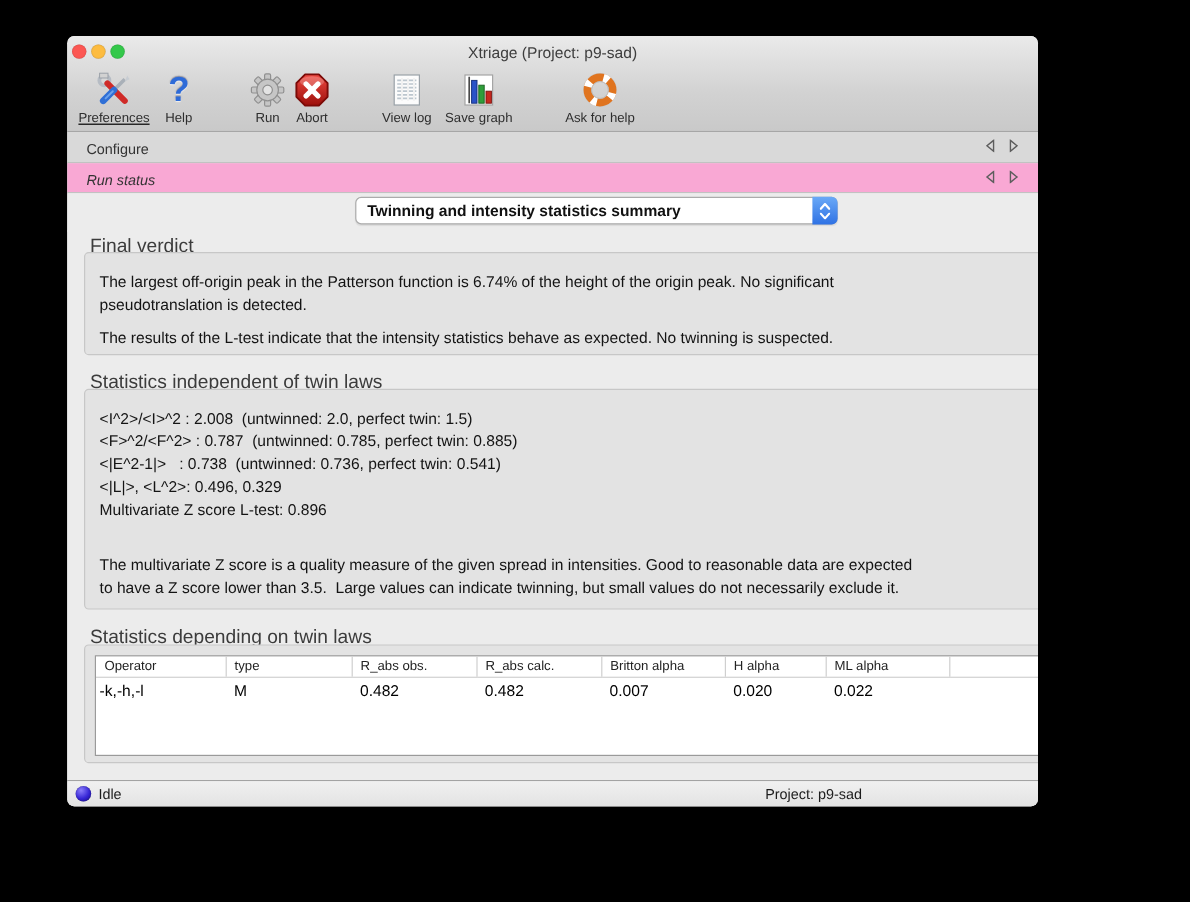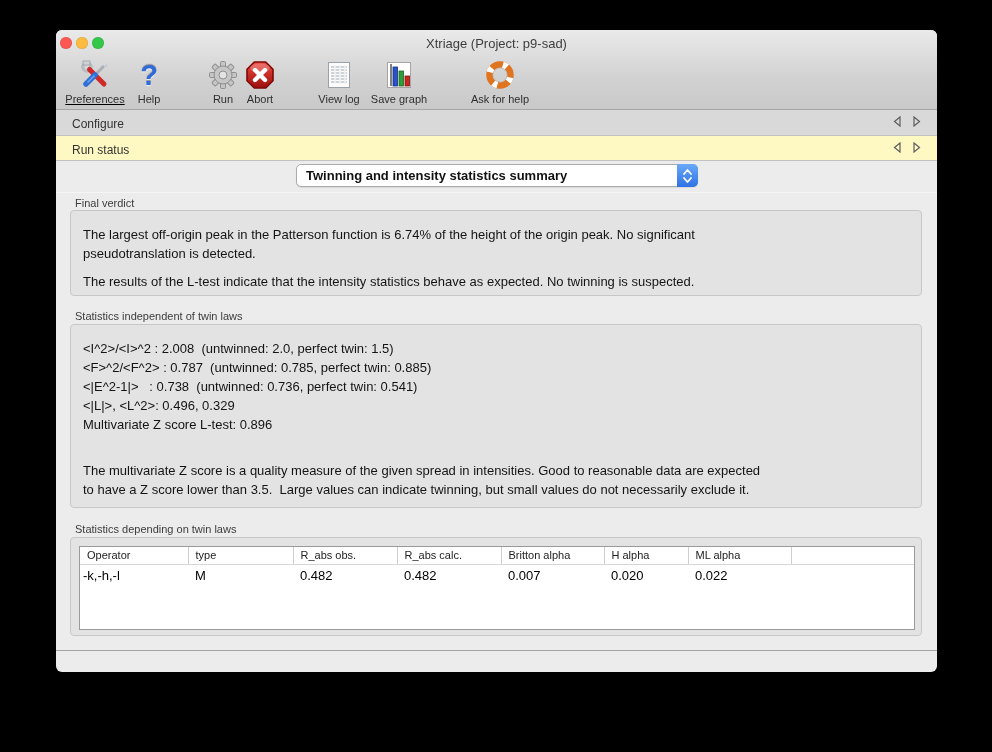--- a/index.html
+++ b/index.html
@@ -1,18 +1,18 @@
 <!DOCTYPE html>
 <html><head>
 <meta charset="utf-8">
 <style>
   * { margin:0; padding:0; box-sizing:border-box; }
   html,body { width:992px; height:752px; background:#000; overflow:hidden;
               font-family:"Liberation Sans", sans-serif; }
-  .window { position:absolute; left:56px; top:30px; width:881px; height:642px;
+  .window { position:absolute; left:56px; top:30px; width:809px; height:642px;
             background:#ececec; border-radius:6px; overflow:hidden;
             box-shadow:0 0 0 1px rgba(0,0,0,.45), 0 16px 42px rgba(0,0,0,.6);padding-left:34px; }
 
   
   .chrome { position:absolute; left:0; top:0; width:100%; height:80px;
             background:linear-gradient(#eaeaea, #d2d2d2 60%, #c9c9c9);
             border-bottom:1px solid #a6a6a6; }
   .titlebar { position:absolute; left:0; top:0; width:100%; height:26px; }
   .title { position:absolute; left:0; top:6px; width:100%; text-align:center;
            font-size:13px; color:#3e3e3e; }
@@ -25,21 +25,21 @@
   .ticon { width:34px; height:34px; display:flex; align-items:center; justify-content:center; }
   .tlabel { font-size:11px; color:#2e2e2e; margin-top:1px; white-space:nowrap; }
   .qmark { font-size:29px; font-weight:bold; color:#2e6bd8;
            text-shadow:0 1px 1px rgba(255,255,255,.7), 0 -1px 1px rgba(0,0,40,.35);
            line-height:30px; }
 
   
   .tabrow { position:absolute; left:0; width:100%; height:26px; background:#d9d9d9;
             border-bottom:1px solid #c2c2c2;text-align:center; }
   .tabrow1 { top:80px; }
-  .tabrow2 { top:106px; height:25px; background:#fef9c3; }
+  .tabrow2 { top:106px; height:25px; background:#f9a8d4;font-style:italic; }
   .tab { position:absolute; top:3px; height:23px; line-height:22px; font-size:12px;
          color:#333; padding:0 11px; }
   .tab.selected { background:#fbfbfb; border:1px solid #bdbdbd; border-bottom:none;
                   border-radius:4px 4px 0 0; font-weight:bold; color:#111; height:23px;margin-top:24px; }
   .tabarrows { position:absolute; top:6px; right:16px; display:flex; gap:12px; }
   .tabarrows svg { display:block; }
 
   
   .content { position:absolute; left:0; top:131px; width:100%; height:489px; background:#ececec; }
 
@@ -47,21 +47,21 @@
            background:#fff; border:1px solid #ababab; border-radius:5px;
            display:flex; align-items:center; box-shadow:0 1px 1px rgba(0,0,0,.08);font-weight:bold; }
   .popup-text { flex:1; font-size:13px; color:#111; padding-left:9px; white-space:nowrap;
                 overflow:hidden; }
   .stepper { width:21px; height:23px; margin-right:-1px; border-radius:0 5px 5px 0;
              background:linear-gradient(#6aa9f7, #2f72e4); display:flex; flex-direction:column;
              align-items:center; justify-content:center; gap:2px; }
   .groove { position:absolute; left:0; width:100%; height:1px; background:#d6d6d6;
             border-bottom:1px solid #f6f6f6; }
 
-  .seclabel { position:absolute; font-size:11px; color:#3c3c3c; }
+  .seclabel { position:absolute; font-size:16px; color:#3c3c3c; }
   .secbox { position:absolute; left:14px; width:852px; background:#e3e3e3;
             border:1px solid #c7c7c7; border-radius:4px; }
   .bodytext { font-size:13px; color:#141414; line-height:19px; white-space:pre-wrap; }
   .pad { padding:14px 12px 0 12px; }
 
   
   .listbox { position:absolute; left:8px; top:8px; width:836px; height:84px;
              background:#fff; border:1px solid #9a9a9a; }
   table.grid { border-collapse:collapse; table-layout:fixed; width:100%; }
   table.grid th { font-size:11px; font-weight:normal; color:#222; text-align:left;
@@ -307,14 +307,19 @@
               <td>0.022</td>
               <td></td>
             </tr>
           </tbody>
         </table>
       </div>
     </div>
   </div>
 
   <div class="statusline"></div>
+  <div class="statusbar">
+    <span class="sphere"></span>
+    <span class="status-text">Idle</span>
+    <span class="project-text">Project: p9-sad</span>
+  </div>
 
 </div>
 
 </body></html>

